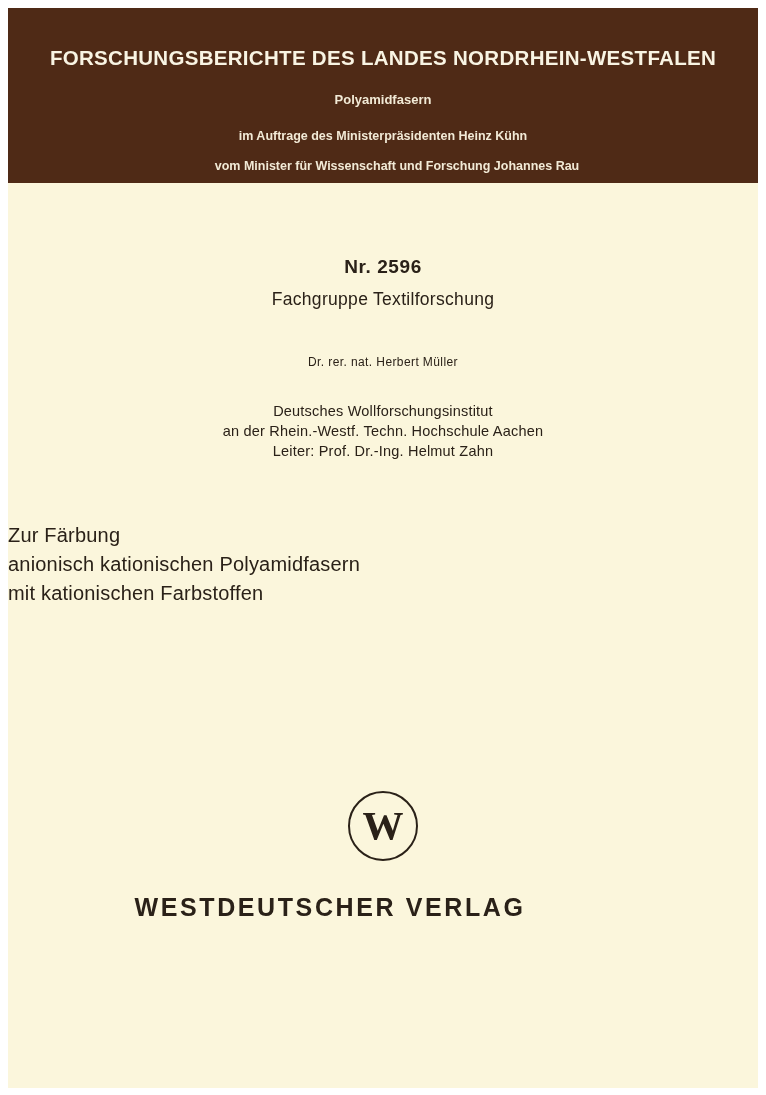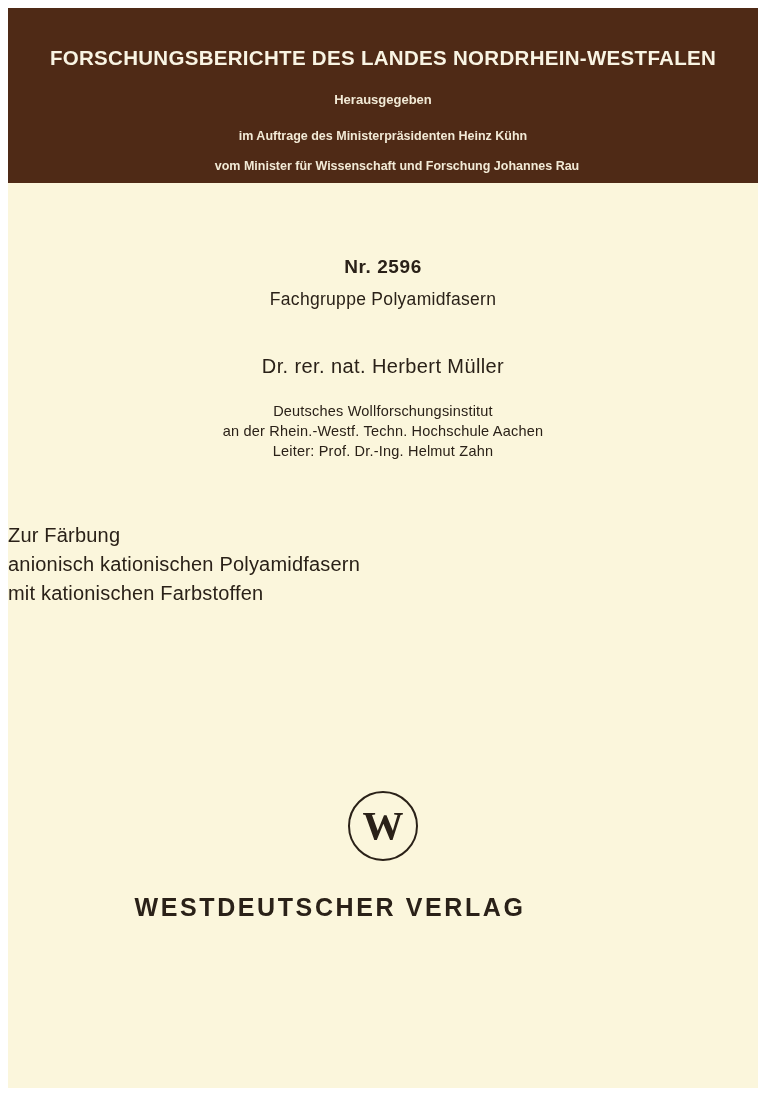--- a/index.html
+++ b/index.html
@@ -83,21 +83,21 @@
   }
 
   .author-block {
     position: absolute;
     left: 0;
     top: 172px;
     width: 750px;
     text-align: center;
   }
   .author-name {
-    font-size: 20px;
+    font-size: 12px;
     letter-spacing: 0.4px;
   }
 
   .affil-block {
     position: absolute;
     left: 0;
     top: 218px;
     width: 750px;
     text-align: center;
   }
@@ -161,30 +161,30 @@
     color: #2a2118;
   }
 </style>
 </head>
 <body>
 
 <div class="page">
 
   <div class="header-band">
     <div class="header-title">FORSCHUNGSBERICHTE DES LANDES NORDRHEIN-WESTFALEN</div>
-    <div class="header-line">Herausgegeben</div>
+    <div class="header-line">Polyamidfasern</div>
     <div class="header-line small">im Auftrage des Ministerpräsidenten Heinz Kühn</div>
     <div class="header-line small2">vom Minister für Wissenschaft und Forschung Johannes Rau</div>
   </div>
 
   <div class="body-area">
 
     <div class="series-block">
       <div class="series-number">Nr. 2596</div>
-      <div class="series-group">Fachgruppe Polyamidfasern</div>
+      <div class="series-group">Fachgruppe Textilforschung</div>
     </div>
 
     <div class="author-block">
       <div class="author-name">Dr. rer. nat. Herbert Müller</div>
     </div>
 
     <div class="affil-block">
       <div class="affil-line">Deutsches Wollforschungsinstitut</div>
       <div class="affil-line">an der Rhein.-Westf. Techn. Hochschule Aachen</div>
       <div class="affil-line">Leiter: Prof. Dr.-Ing. Helmut Zahn</div>

